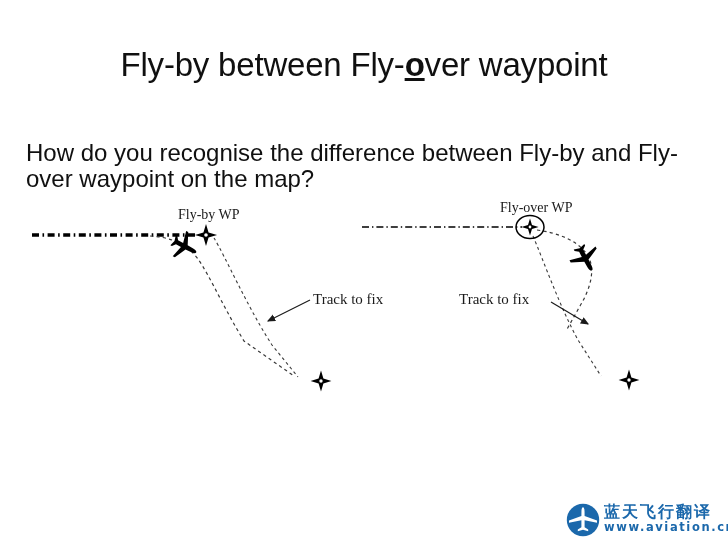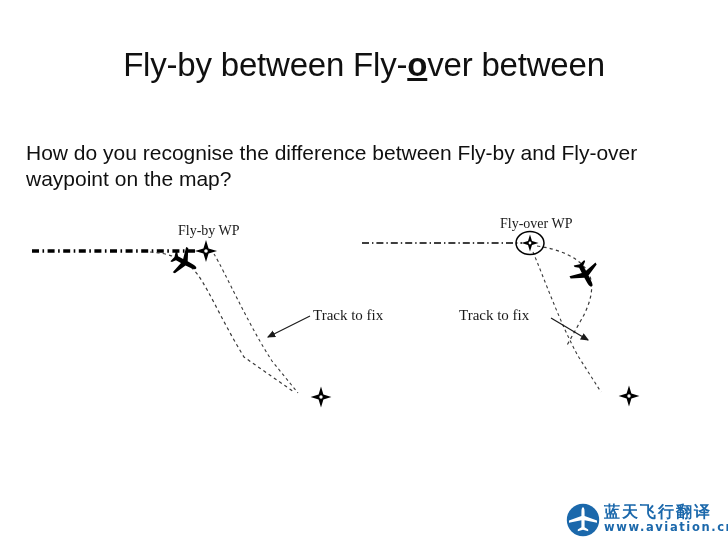--- a/index.html
+++ b/index.html
@@ -36,30 +36,30 @@
     text-decoration: underline;
   }
 
   
   .body-text {
     position: absolute;
     left: 26px;
     top: 140px;
     width: 670px;
     font-family: "Liberation Sans", sans-serif;
-    font-size: 21px;
+    font-size: 24px;
     line-height: 26px;
     color: #101010;
   }
 
   
   .diagram {
     position: absolute;
     left: 0;
-    top: 206px;
+    top: 190px;
     width: 728px;
     height: 215px;
   }
   .diagram svg { display: block; }
 
   .wp-label {
     font-family: "Liberation Serif", serif;
     font-size: 14px;
     fill: #1a1a1a;
   }
@@ -106,21 +106,21 @@
     letter-spacing: 1.6px;
     color: #1b68ab;
     line-height: 14px;
     white-space: nowrap;
   }
 </style>
 </head>
 <body>
 
 <div class="slide-title">
-  <span>Fly-by between Fly-</span><span class="em">o</span><span>ver between</span>
+  <span>Fly-by between Fly-</span><span class="em">o</span><span>ver waypoint</span>
 </div>
 
 <div class="body-text">How do you recognise the difference between Fly-by and Fly-over waypoint on the map?</div>
 
 <div class="diagram">
   <svg width="728" height="215" viewBox="0 0 728 215" xmlns="http://www.w3.org/2000/svg">
     <defs>
 
       <g id="wpstar">
         <path d="M0,-13 L3.0,-3.0 L13,0 L3.0,3.0 L0,13 L-3.0,3.0 L-13,0 L-3.0,-3.0 Z" fill="#000000"></path>

